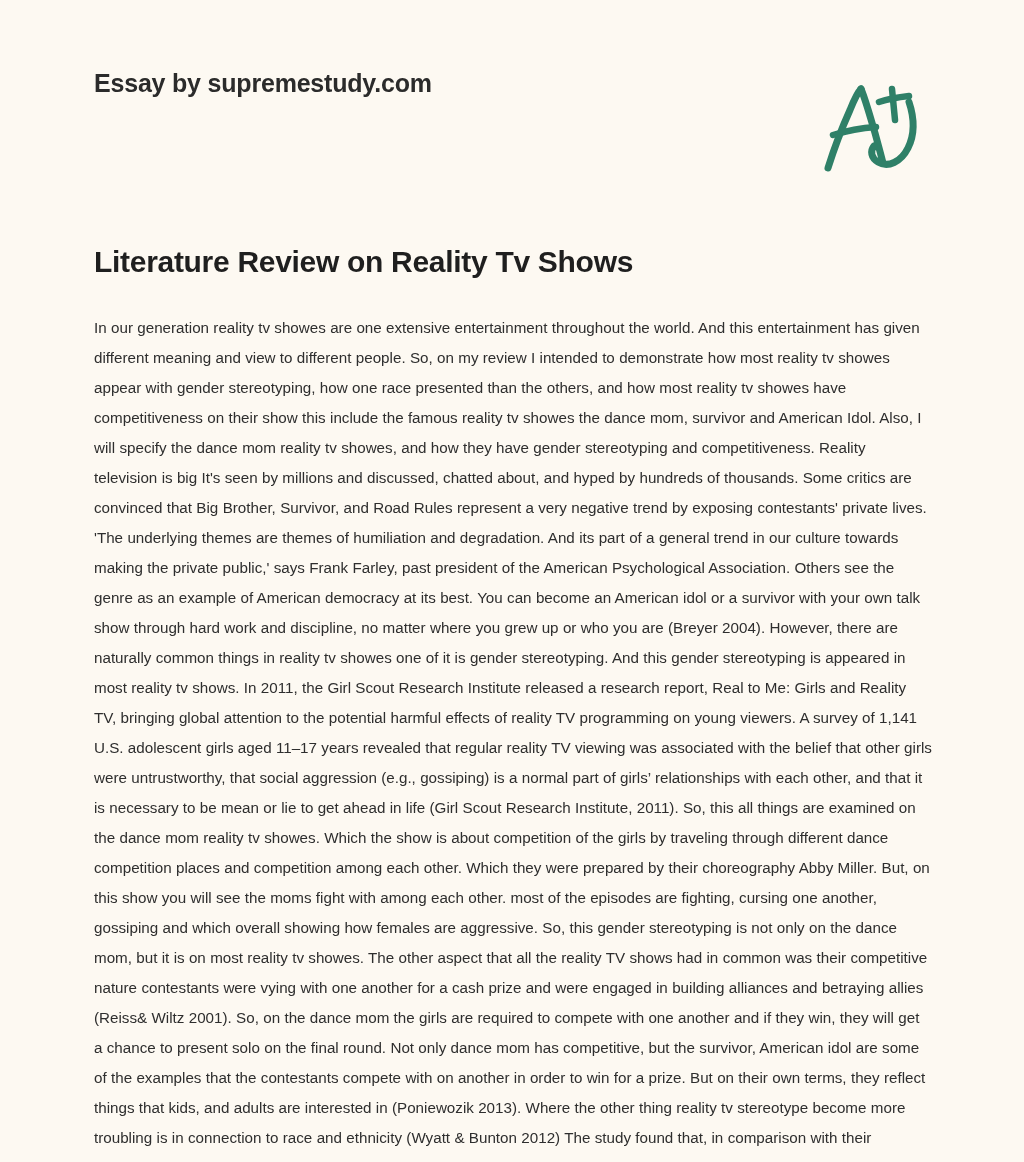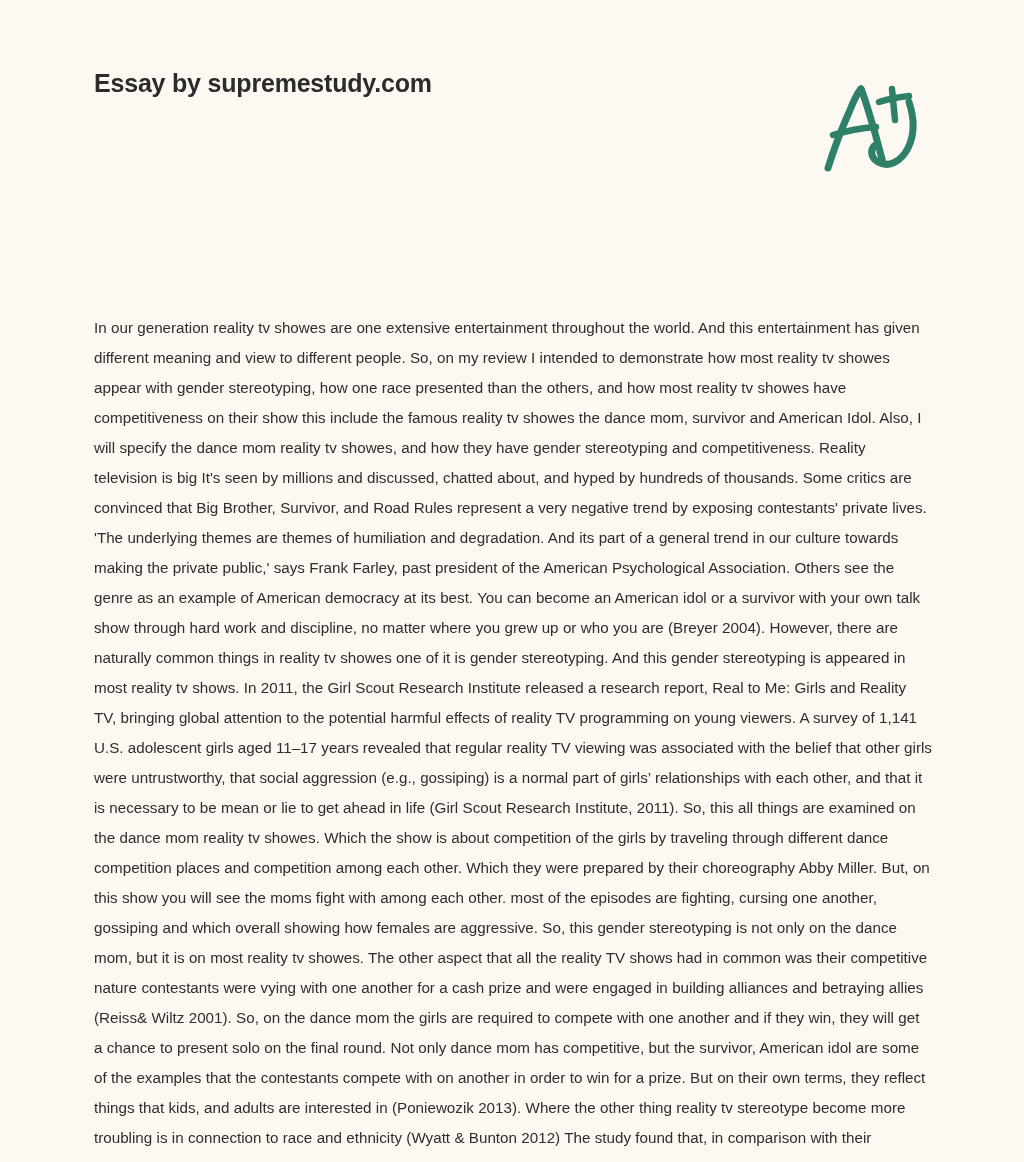--- a/index.html
+++ b/index.html
@@ -134,16 +134,17 @@
 
           <path d="M71 30 C80 27 92 25 101 24" stroke-width="6.5"></path>
 
           <path d="M101 30 C106 45 107 62 100 76 C93 90 80 96 70 90 C63 86 62 79 66 74" stroke-width="7"></path>
         </g>
       </svg>
     </div>
 
   </div>
 
+  <h2 class="doc-title">Literature Review on Reality Tv Shows</h2>
 
   <div class="body-text">In our generation reality tv showes are one extensive entertainment throughout the world. And this entertainment has given different meaning and view to different people. So, on my review I intended to demonstrate how most reality tv showes appear with gender stereotyping, how one race presented than the others, and how most reality tv showes have competitiveness on their show this include the famous reality tv showes the dance mom, survivor and American Idol. Also, I will specify the dance mom reality tv showes, and how they have gender stereotyping and competitiveness. Reality television is big It's seen by millions and discussed, chatted about, and hyped by hundreds of thousands. Some critics are convinced that Big Brother, Survivor, and Road Rules represent a very negative trend by exposing contestants' private lives. 'The underlying themes are themes of humiliation and degradation. And its part of a general trend in our culture towards making the private public,' says Frank Farley, past president of the American Psychological Association. Others see the genre as an example of American democracy at its best. You can become an American idol or a survivor with your own talk show through hard work and discipline, no matter where you grew up or who you are (Breyer 2004). However, there are naturally common things in reality tv showes one of it is gender stereotyping. And this gender stereotyping is appeared in most reality tv shows. In 2011, the Girl Scout Research Institute released a research report, Real to Me: Girls and Reality TV, bringing global attention to the potential harmful effects of reality TV programming on young viewers. A survey of 1,141 U.S. adolescent girls aged 11–17 years revealed that regular reality TV viewing was associated with the belief that other girls were untrustworthy, that social aggression (e.g., gossiping) is a normal part of girls’ relationships with each other, and that it is necessary to be mean or lie to get ahead in life (Girl Scout Research Institute, 2011). So, this all things are examined on the dance mom reality tv showes. Which the show is about competition of the girls by traveling through different dance competition places and competition among each other. Which they were prepared by their choreography Abby Miller. But, on this show you will see the moms fight with among each other. most of the episodes are fighting, cursing one another, gossiping and which overall showing how females are aggressive. So, this gender stereotyping is not only on the dance mom, but it is on most reality tv showes. The other aspect that all the reality TV shows had in common was their competitive nature contestants were vying with one another for a cash prize and were engaged in building alliances and betraying allies (Reiss&amp; Wiltz 2001). So, on the dance mom the girls are required to compete with one another and if they win, they will get a chance to present solo on the final round. Not only dance mom has competitive, but the survivor, American idol are some of the examples that the contestants compete with on another in order to win for a prize. But on their own terms, they reflect things that kids, and adults are interested in (Poniewozik 2013). Where the other thing reality tv stereotype become more troubling is in connection to race and ethnicity (Wyatt &amp; Bunton 2012) The study found that, in comparison with their proportion in the population, White characters were overrepresented, Black characters were represented roughly at parity, and other racial and ethnic groups were severely underrepresented. For example, On the dance mom most of the castes are white this showes how one race is more presented than the other. Finally, Reality TV grant Americans to achieve an automatic fame. “Ordinary people can watch the shows, see people like themselves and imagine that they too could become celebrities by being on television” (Reiss &amp; Wiltz 2001). Like on the dance mom Maddie Ziegler who gained fame</div>
 
 </div>
 
 </body></html>

